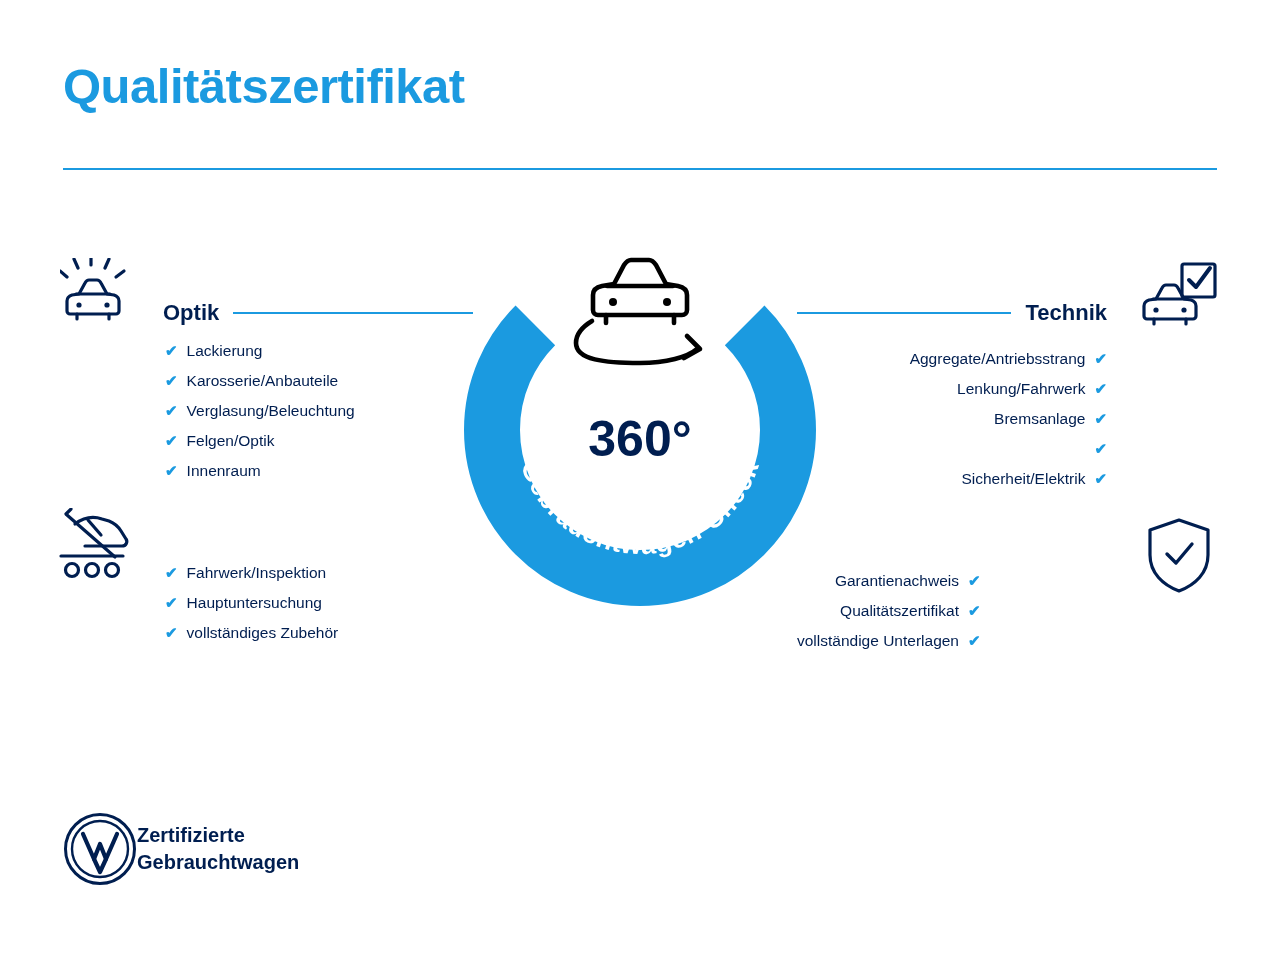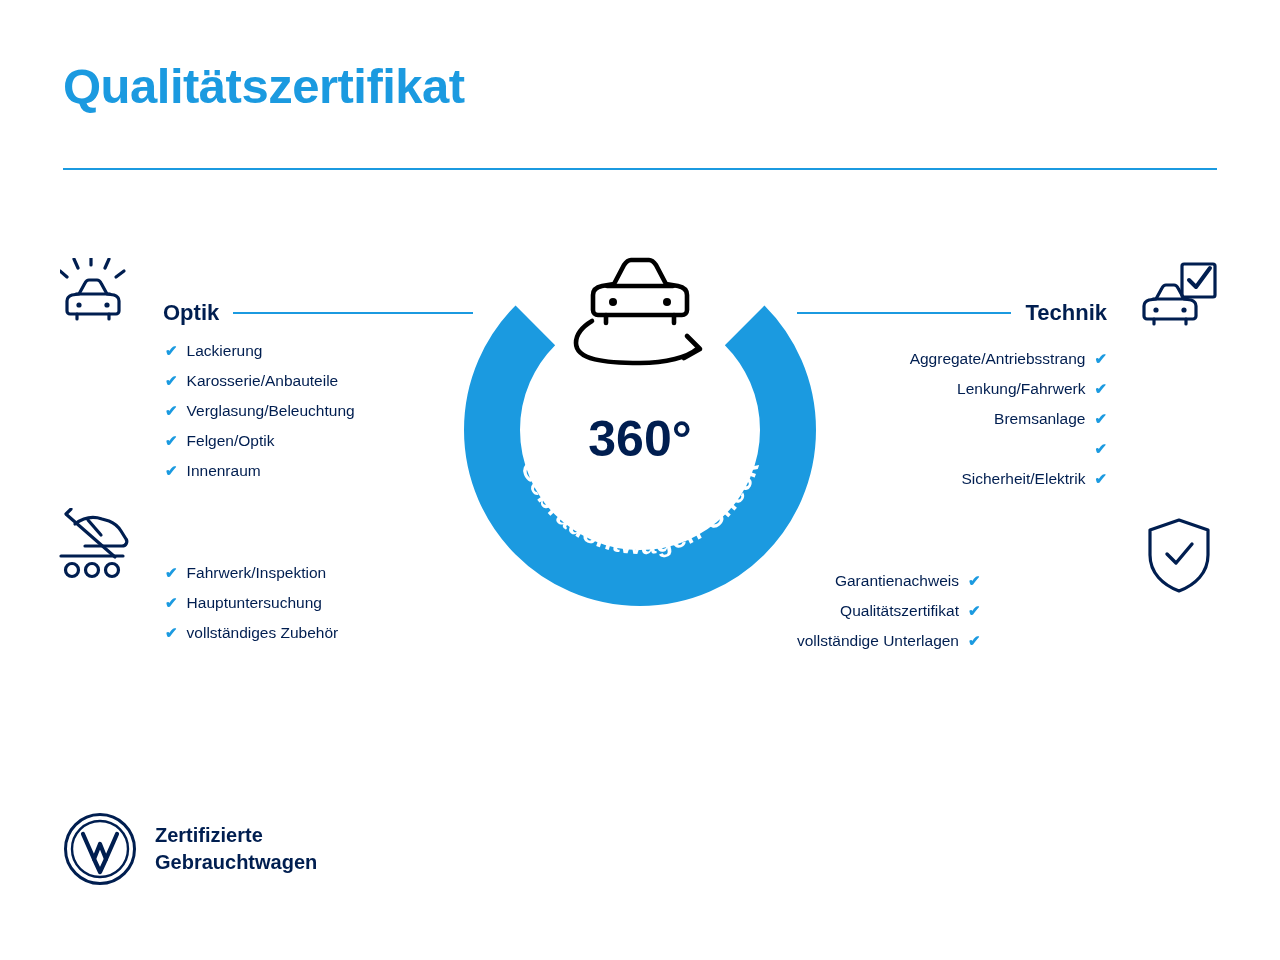--- a/index.html
+++ b/index.html
@@ -133,21 +133,20 @@
     box-sizing: border-box;
   }
 
   
   .footer {
     position: absolute;
     left: 63px;
     top: 812px;
     display: flex;
     align-items: center;
-    gap: 18px;
   }
   .footer-text {
     font-size: 20px;
     font-weight: bold;
     color: #001e50;
     line-height: 1.35;
     white-space: pre-line;
   }
 </style>
 </head>

